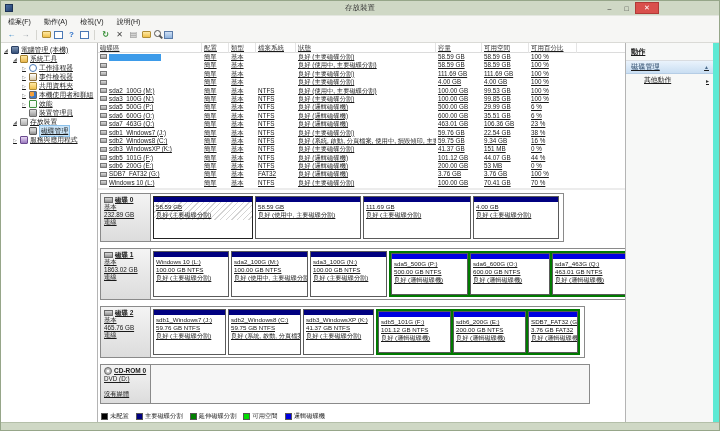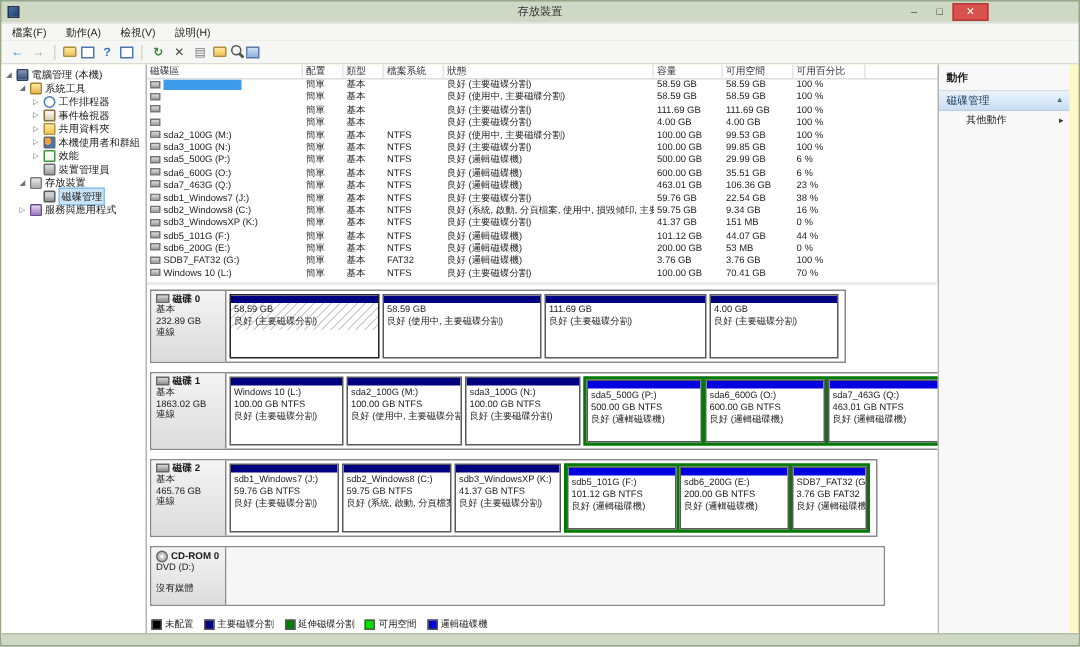--- a/index.html
+++ b/index.html
@@ -27,21 +27,21 @@
   .icon-window::before { content:""; display:block; height:2px; background:#4a78b5; }
   .tbi-help::before, .tbi-help2::before { content:"?"; color:#2a6fc9; font-weight:bold; }
   .tbi-refresh::before { content:"\21BB"; color:#2e8b2e; font-weight:bold; }
   .tbi-delete::before { content:"\2715"; color:#444; }
   .tbi-properties::before { content:"\25A4"; color:#777; }
   .tbi-find { border:1.5px solid #555; border-radius:50%; width:7px; height:7px; margin-top:-2px; }
   .tbi-find::after { content:""; position:absolute; width:4px; height:1.5px; background:#555; transform:rotate(45deg); right:-3px; bottom:-1px; }
   .tbi-book { width:9px; height:8px; background:linear-gradient(#cfe0f5,#8fb3dd); border:1px solid #5a7ba8; }
 
   
-  .content { display:flex; height:382px; background:#fef9c3; }
+  .content { display:flex; height:382px; background:#5eead4;text-decoration:underline; }
   .tree-pane { width:97px; background:#fff; border-right:1px solid #b4b4b4; padding-top:2px; overflow:hidden; }
   .main-pane { width:527px; display:flex; flex-direction:column; background:#fff; }
   .actions-pane { width:88px; background:#f7f8f7; border-left:1px solid #b4b4b4; }
 
   
   .tree-row { height:9px; display:flex; align-items:center; gap:2px; white-space:nowrap; font-size:6.8px; }
   .tree-row.sel .tlabel { background:#cbe4f7; border:1px solid #8cc1ea; padding:0 1px; }
   .twisty { width:6px; font-size:5px; color:#707070; text-align:center; flex:0 0 6px; }
   .ticon { width:8px; height:8px; flex:0 0 8px; border-radius:1px; }
   .ticon-computer { background:linear-gradient(#7f94b3,#36517a); border:1px solid #2b4064; }

